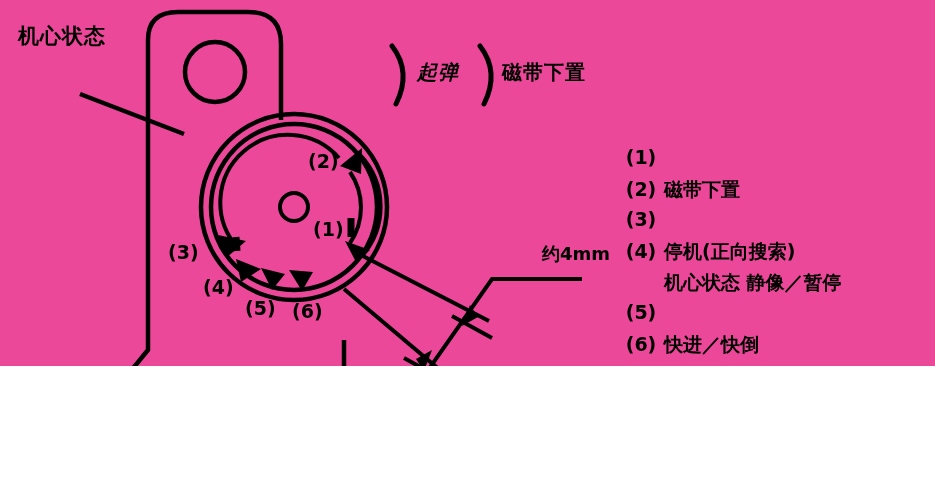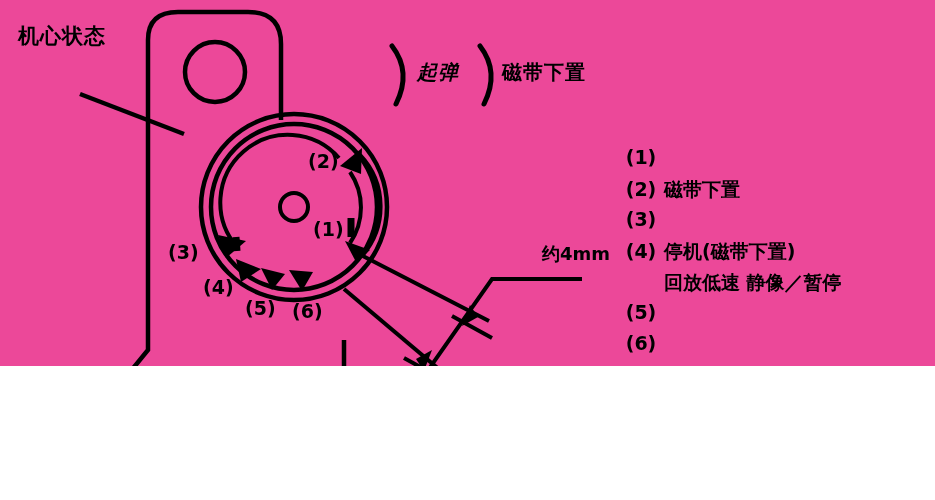--- a/index.html
+++ b/index.html
@@ -219,27 +219,28 @@
       </div>
       <div class="legend-row">
         <span class="legend-index">(2)</span>
         <span class="legend-text">磁带下置</span>
       </div>
       <div class="legend-row">
         <span class="legend-index">(3)</span>
       </div>
       <div class="legend-row">
         <span class="legend-index">(4)</span>
-        <span class="legend-text">停机(磁带下置)</span>
+        <span class="legend-text">停机(正向搜索)</span>
       </div>
       <div class="legend-row cont">
         <span class="legend-index"></span>
-        <span class="legend-text">回放低速 静像／暂停</span>
+        <span class="legend-text">机心状态 静像／暂停</span>
       </div>
       <div class="legend-row">
         <span class="legend-index">(5)</span>
       </div>
       <div class="legend-row">
         <span class="legend-index">(6)</span>
+        <span class="legend-text">快进／快倒</span>
       </div>
     </div>
 
 </div>
 
 </body></html>

